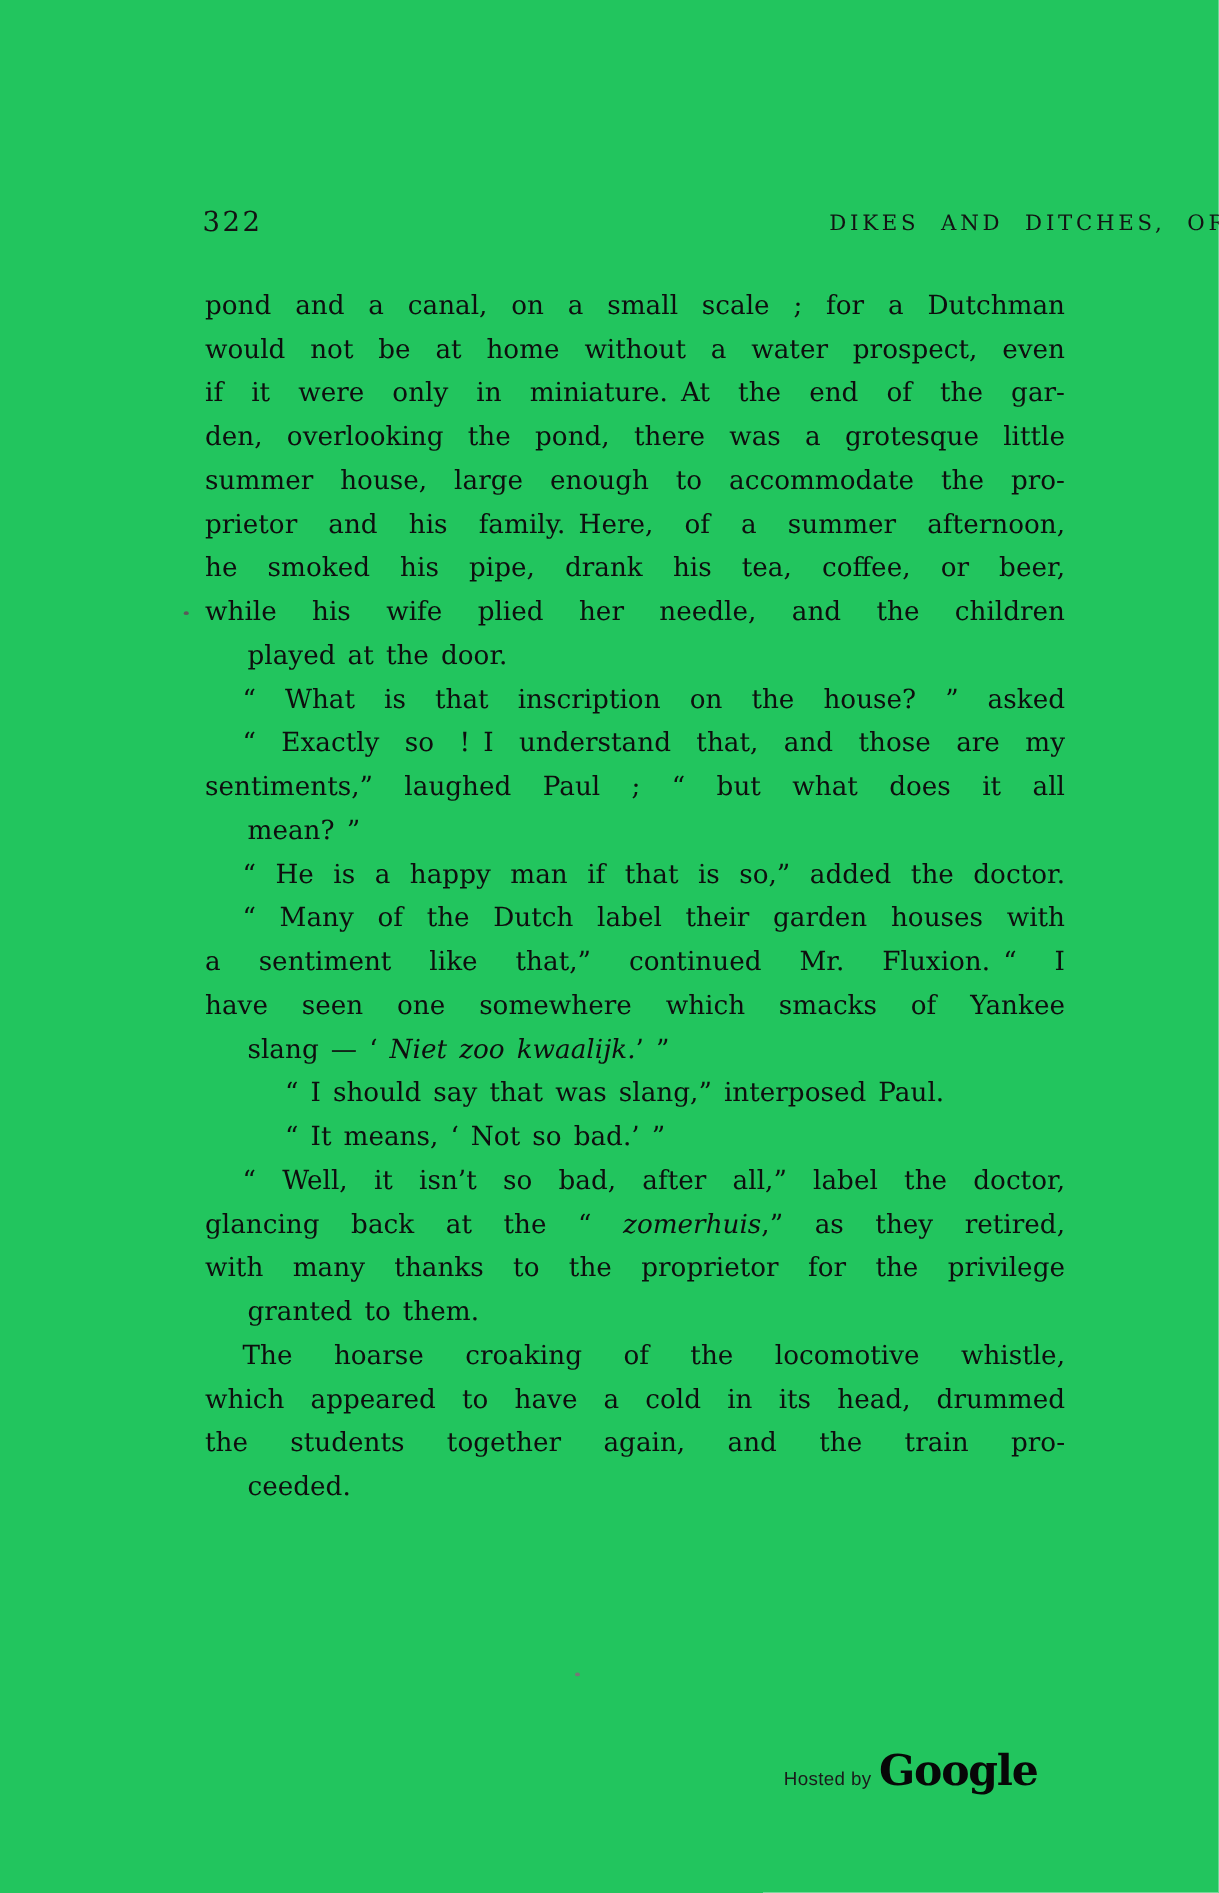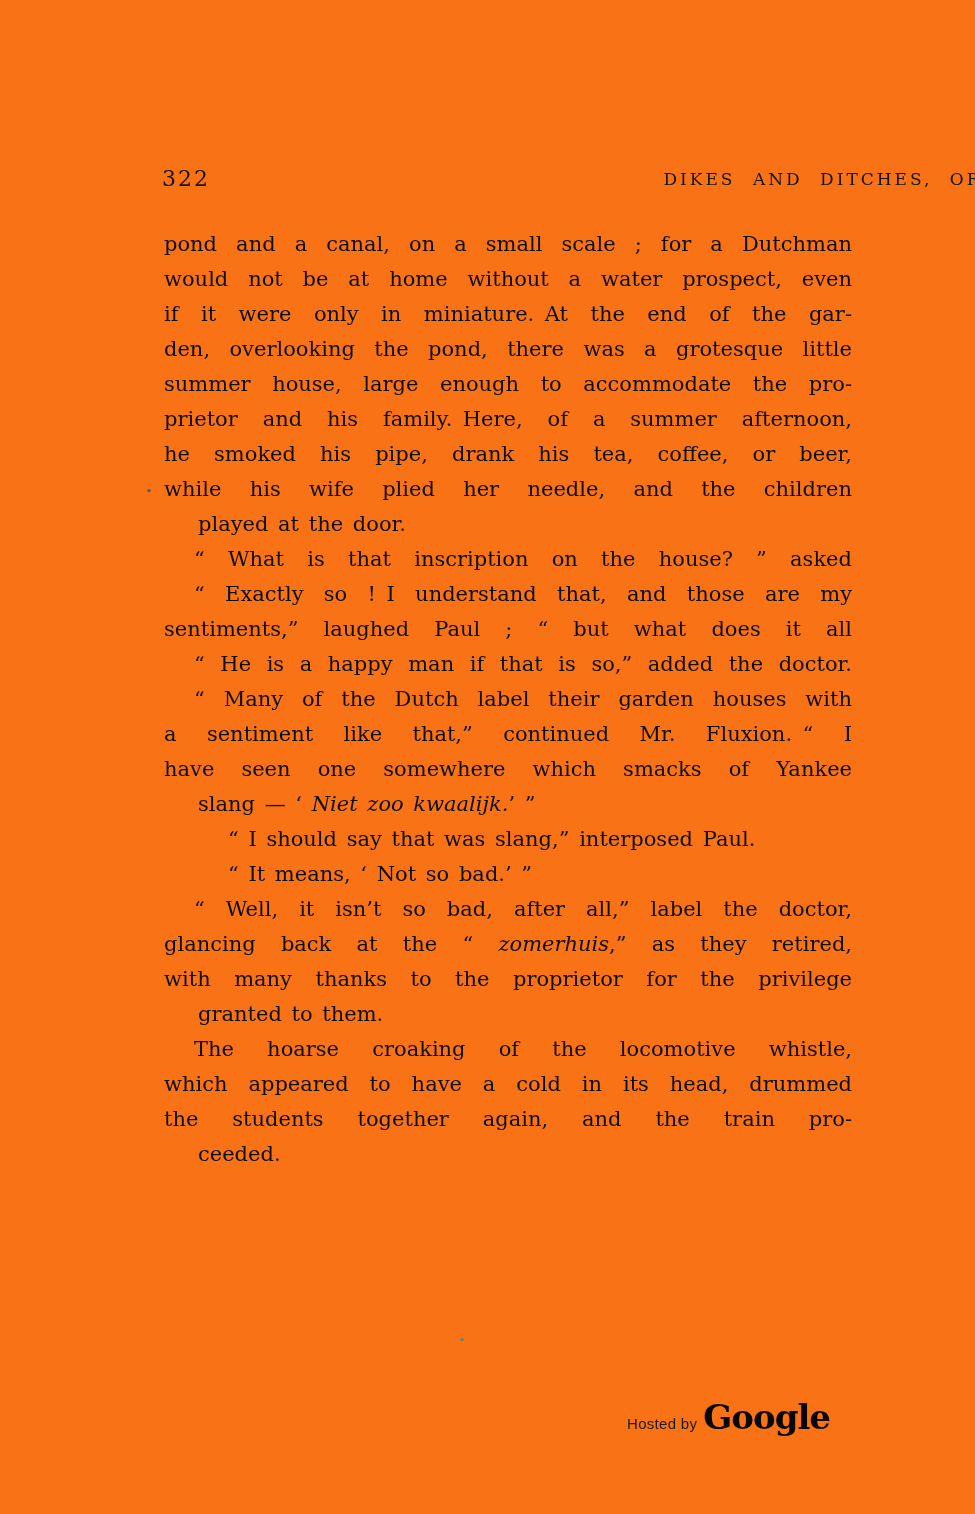--- a/index.html
+++ b/index.html
@@ -4,21 +4,21 @@
 <style>
   html, body { margin: 0; padding: 0; }
   body {
     width: 975px; height: 1514px;
     background: #ffffff;
     position: relative;
     font-family: "DejaVu Serif", serif;
     color: #101010;
     overflow: hidden;
   }
-  .scan-page { position: absolute; inset: 0; background: #f97316; }
+  .scan-page { position: absolute; inset: 0; background: #22c55e; }
 
   .folio {
     position: absolute; left: 162px; top: 166px;
     font-size: 22px; letter-spacing: 2px; color: #131313;
   }
   .running-head {
     position: absolute; top: 169px; left: 16px; width: 100%;
     text-align: right; text-indent: 24px;
     font-size: 17px; letter-spacing: 3px; word-spacing: 9px;
     color: #131313;
@@ -73,20 +73,21 @@
         <div class="line"><span>he smoked his pipe, drank his tea, coffee, or beer,</span></div>
         <div class="line"><span>while his wife plied her needle, and the children</span></div>
         <div class="line lastline"><span>played at the door.</span></div>
       </div>
       <div class="para">
         <div class="line firstline"><span>“ What is that inscription on the house? ” asked</span></div>
       </div>
       <div class="para">
         <div class="line firstline"><span>“ Exactly so ! I understand that, and those are my</span></div>
         <div class="line"><span>sentiments,” laughed Paul ; “ but what does it all</span></div>
+        <div class="line lastline"><span>mean? ”</span></div>
       </div>
       <div class="para">
         <div class="line firstline"><span>“ He is a happy man if that is so,” added the doctor.</span></div>
       </div>
       <div class="para">
         <div class="line firstline"><span>“ Many of the Dutch label their garden houses with</span></div>
         <div class="line"><span>a sentiment like that,” continued Mr. Fluxion. “ I</span></div>
         <div class="line"><span>have seen one somewhere which smacks of Yankee</span></div>
         <div class="line lastline"><span>slang — ‘ </span><span class="it">Niet zoo kwaalijk.</span><span>’ ”</span></div>
       </div>

